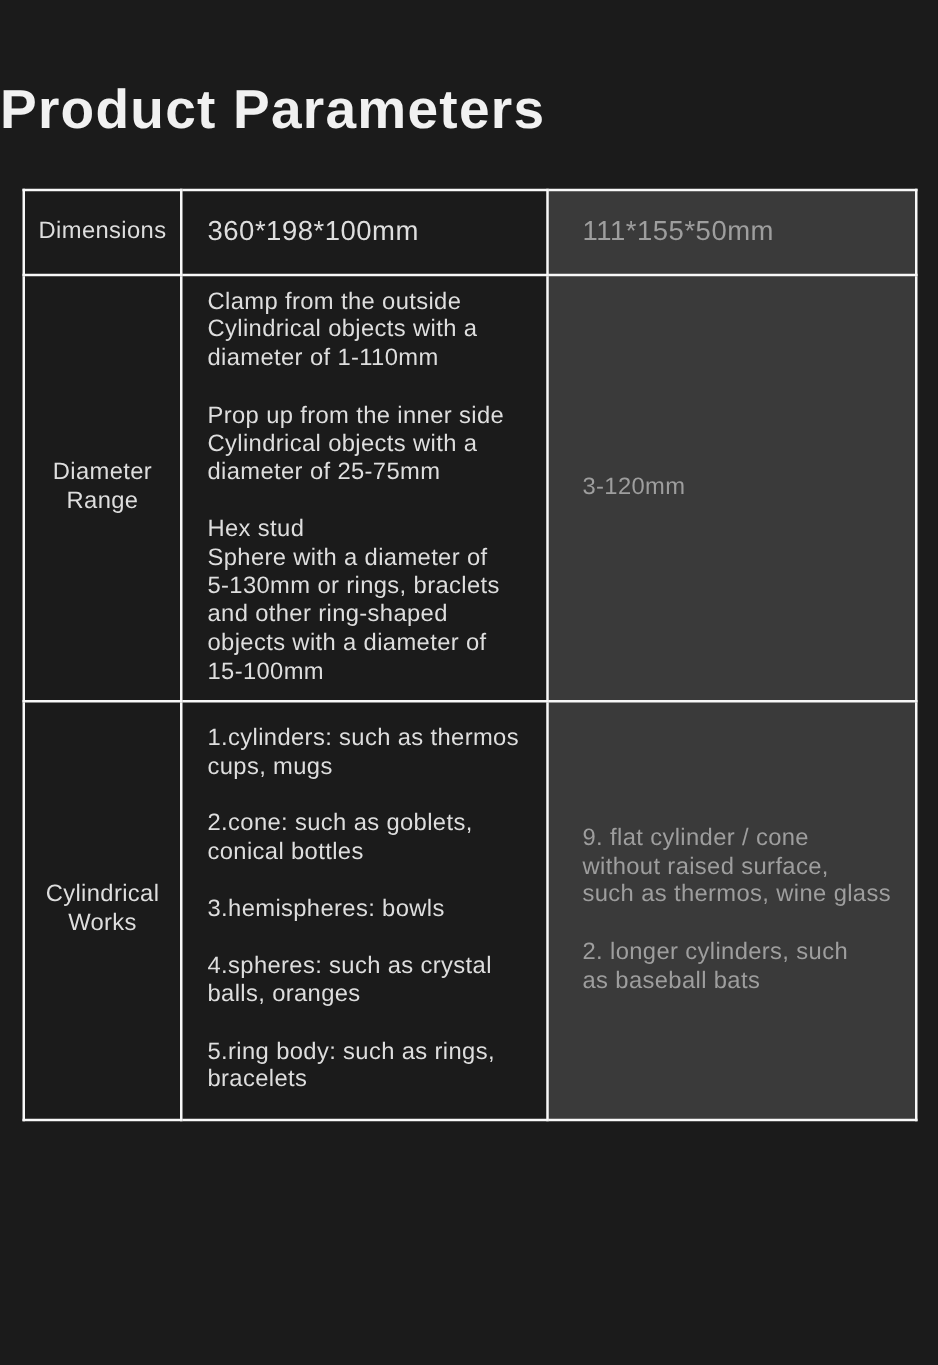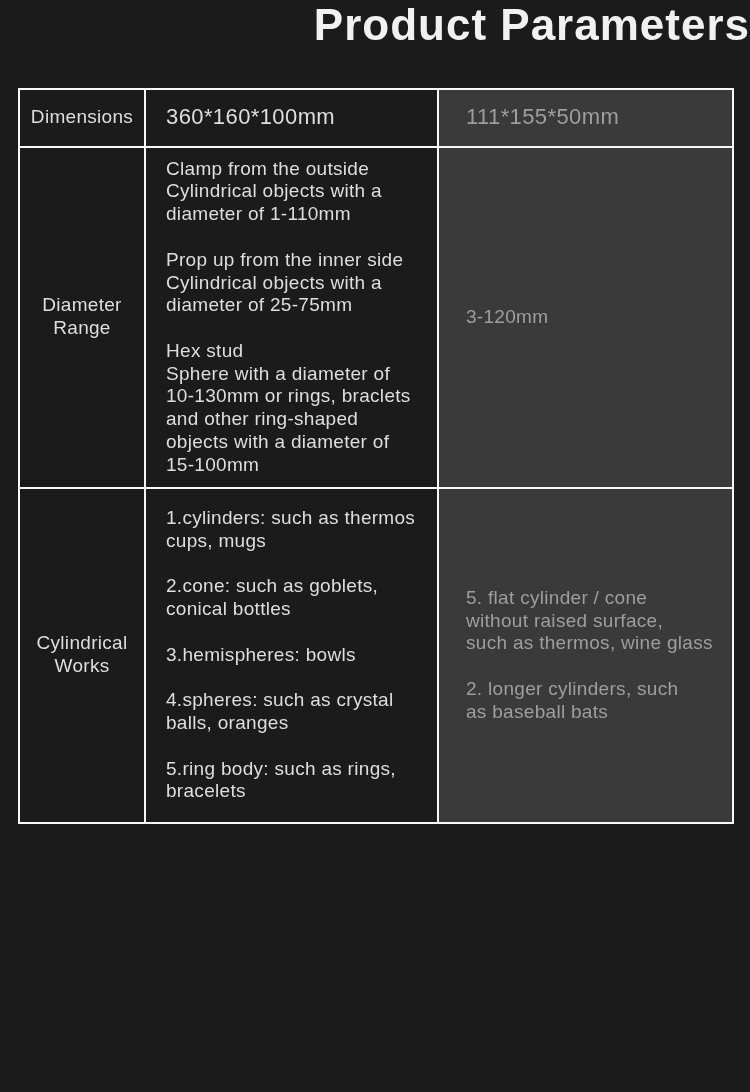--- a/index.html
+++ b/index.html
@@ -8,21 +8,22 @@
   }
   body {
     width: 750px;
     height: 1092px;
     background: #1b1b1b;
     overflow: hidden;
     font-family: "Liberation Sans", sans-serif;
   }
   .page-title {
     margin: 0 0 37px 0;
-    text-align: right;
+    padding-top: 63px;
+    text-align: left;
     font-size: 44px;
     line-height: 1.15;
     font-weight: 700;
     letter-spacing: 1px;
     color: #f1f1f1;
   }
   table.params {
     width: 714px;
     margin: 0 18px;
     border-collapse: collapse;
@@ -52,21 +53,21 @@
     padding: 8px 10px 8px 20px;
   }
   .params td.col-b {
     background: #3a3a3a;
     color: #9e9e9e;
     text-align: left;
     padding: 8px 10px 8px 27px;
   }
   tr.row-1 { height: 61px; }
   tr.row-2 { height: 75px; }
-  tr.row-3 { height: 58px; }
+  tr.row-3 { height: 68px; }
   tr.row-4 { height: 341px; }
   tr.row-5 { height: 335px; }
   tr.row-3 td {
     font-size: 22px;
     letter-spacing: 0.4px;
   }
 </style>
 </head>
 <body>
 
@@ -74,37 +75,37 @@
 
 <table class="params">
   <colgroup>
     <col class="c1">
       <col class="c2">
       <col class="c3">
   </colgroup>
   <tbody>
     <tr class="row-3">
       <th>Dimensions</th>
-      <td class="col-a">360*160*100mm</td>
+      <td class="col-a">360*198*100mm</td>
       <td class="col-b">111*155*50mm</td>
     </tr>
     <tr class="row-4">
       <th>Diameter
 Range</th>
       <td class="col-a">Clamp from the outside
 Cylindrical objects with a
 diameter of 1-110mm
 
 Prop up from the inner side
 Cylindrical objects with a
 diameter of 25-75mm
 
 Hex stud
 Sphere with a diameter of
-10-130mm or rings, braclets
+5-130mm or rings, braclets
 and other ring-shaped
 objects with a diameter of
 15-100mm</td>
       <td class="col-b">3-120mm</td>
     </tr>
     <tr class="row-5">
       <th>Cylindrical
 Works</th>
       <td class="col-a">1.cylinders: such as thermos
 cups, mugs
@@ -112,21 +113,21 @@
 2.cone: such as goblets,
 conical bottles
 
 3.hemispheres: bowls
 
 4.spheres: such as crystal
 balls, oranges
 
 5.ring body: such as rings,
 bracelets</td>
-      <td class="col-b">5. flat cylinder / cone
+      <td class="col-b">9. flat cylinder / cone
 without raised surface,
 such as thermos, wine glass
 
 2. longer cylinders, such
 as baseball bats</td>
     </tr>
   </tbody>
 </table>
 
 </body></html>

